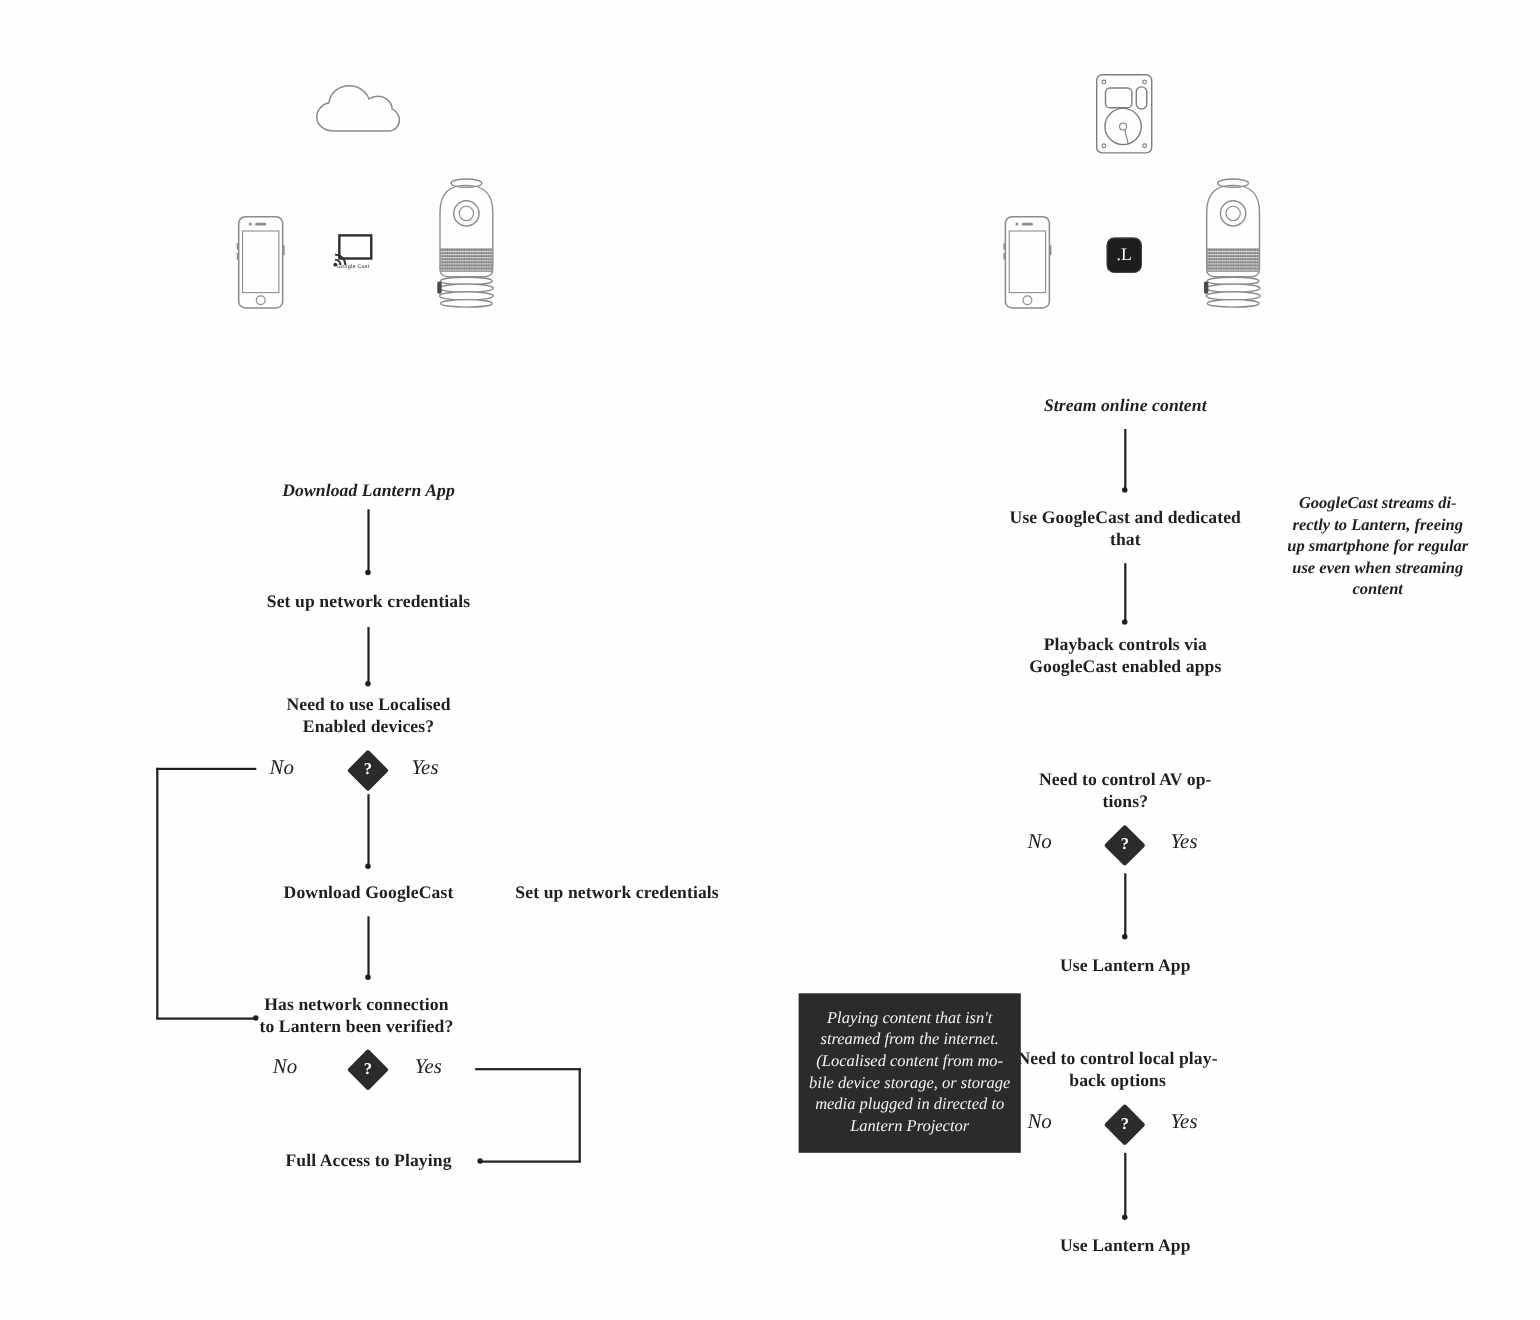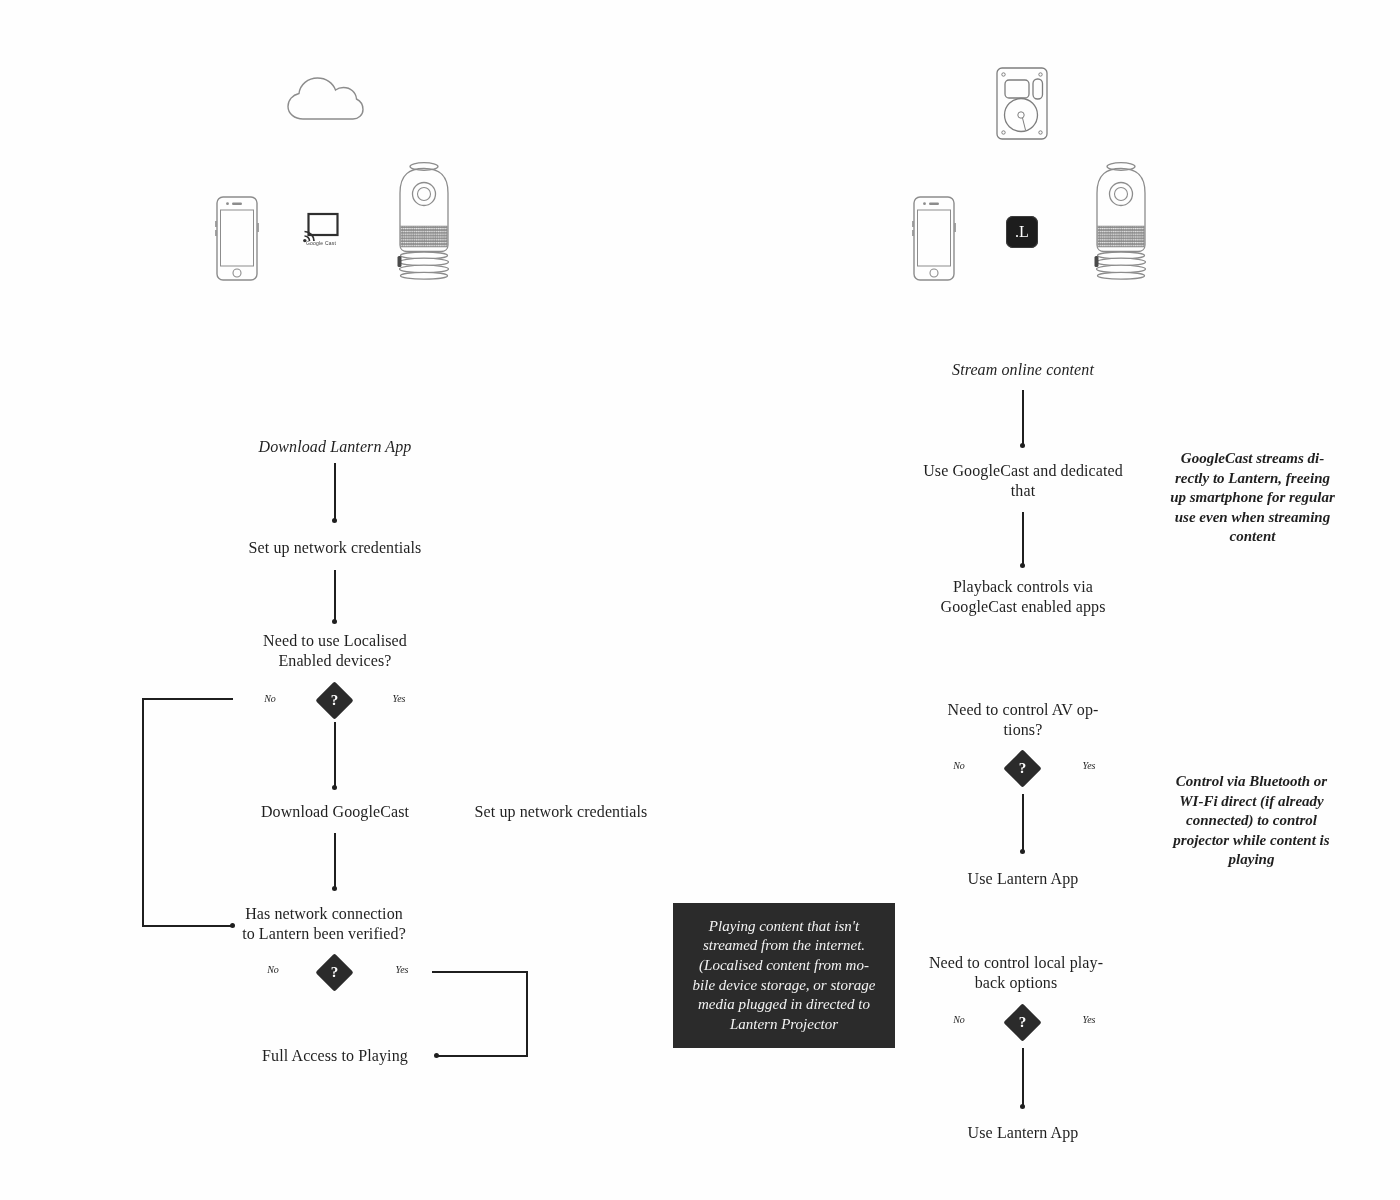--- a/index.html
+++ b/index.html
@@ -2,26 +2,26 @@
 <html><head>
 <meta charset="utf-8">
 <style>
   html,body { margin:0; padding:0; background:#ffffff; }
   .canvas {
     position:relative; width:1400px; height:1200px; background:#fefefe;
     font-family:"Liberation Serif","DejaVu Serif",serif; color:#1f1f1f; overflow:hidden;
   }
   .node {
     position:absolute; text-align:center; font-size:16px; line-height:19.5px;
-    white-space:pre-line; letter-spacing:.1px;
+    white-space:pre-line; letter-spacing:.1px;font-weight:bold;
   }
   .italic { font-style:italic; }
   .lbl {
-    position:absolute; width:50px; text-align:center; font-style:italic;
-    font-size:10px; line-height:19px;
+    position:absolute; width:50px; text-align:left; font-style:italic;
+    font-size:19px; line-height:19px;
   }
   .vline { position:absolute; width:1.5px; background:#1f1f1f; }
   .hline { position:absolute; height:1.5px; background:#1f1f1f; }
   .dot { position:absolute; width:5px; height:5px; border-radius:50%; background:#1f1f1f; }
   .diamond {
     position:absolute; width:27px; height:27px; background:#2b2b2b;
     transform:rotate(45deg); border-radius:2px;
   }
   .diamond .qmark {
     position:absolute; inset:0; display:flex; align-items:center; justify-content:center;
@@ -244,26 +244,21 @@
   <div class="vline" style="left:1022px;top:1048px;height:59px"></div>
   <div class="dot" style="left:1020px;top:1104px"></div>
 
   <div class="node" style="left:923px;top:1123px;width:200px">Use Lantern App</div>
 
   <div class="note" style="left:1150px;top:449px;width:205px">GoogleCast streams di-
 rectly to Lantern, freeing
 up smartphone for regular
 use even when streaming
 content</div>
-  <div class="note" style="left:1149px;top:772px;width:205px">Control via Bluetooth or
-WI-Fi direct (if already
-connected) to control
-projector while content is
-playing</div>
-
-  <div class="darkbox" style="left:673px;top:903px;width:222px;height:145px">Playing content that isn't
+
+  <div class="darkbox" style="left:726px;top:903px;width:202px;height:145px">Playing content that isn't
 streamed from the internet.
 (Localised content from mo-
 bile device storage, or storage
 media plugged in directed to
 Lantern Projector</div>
 
 </div>
 
 </body></html>

